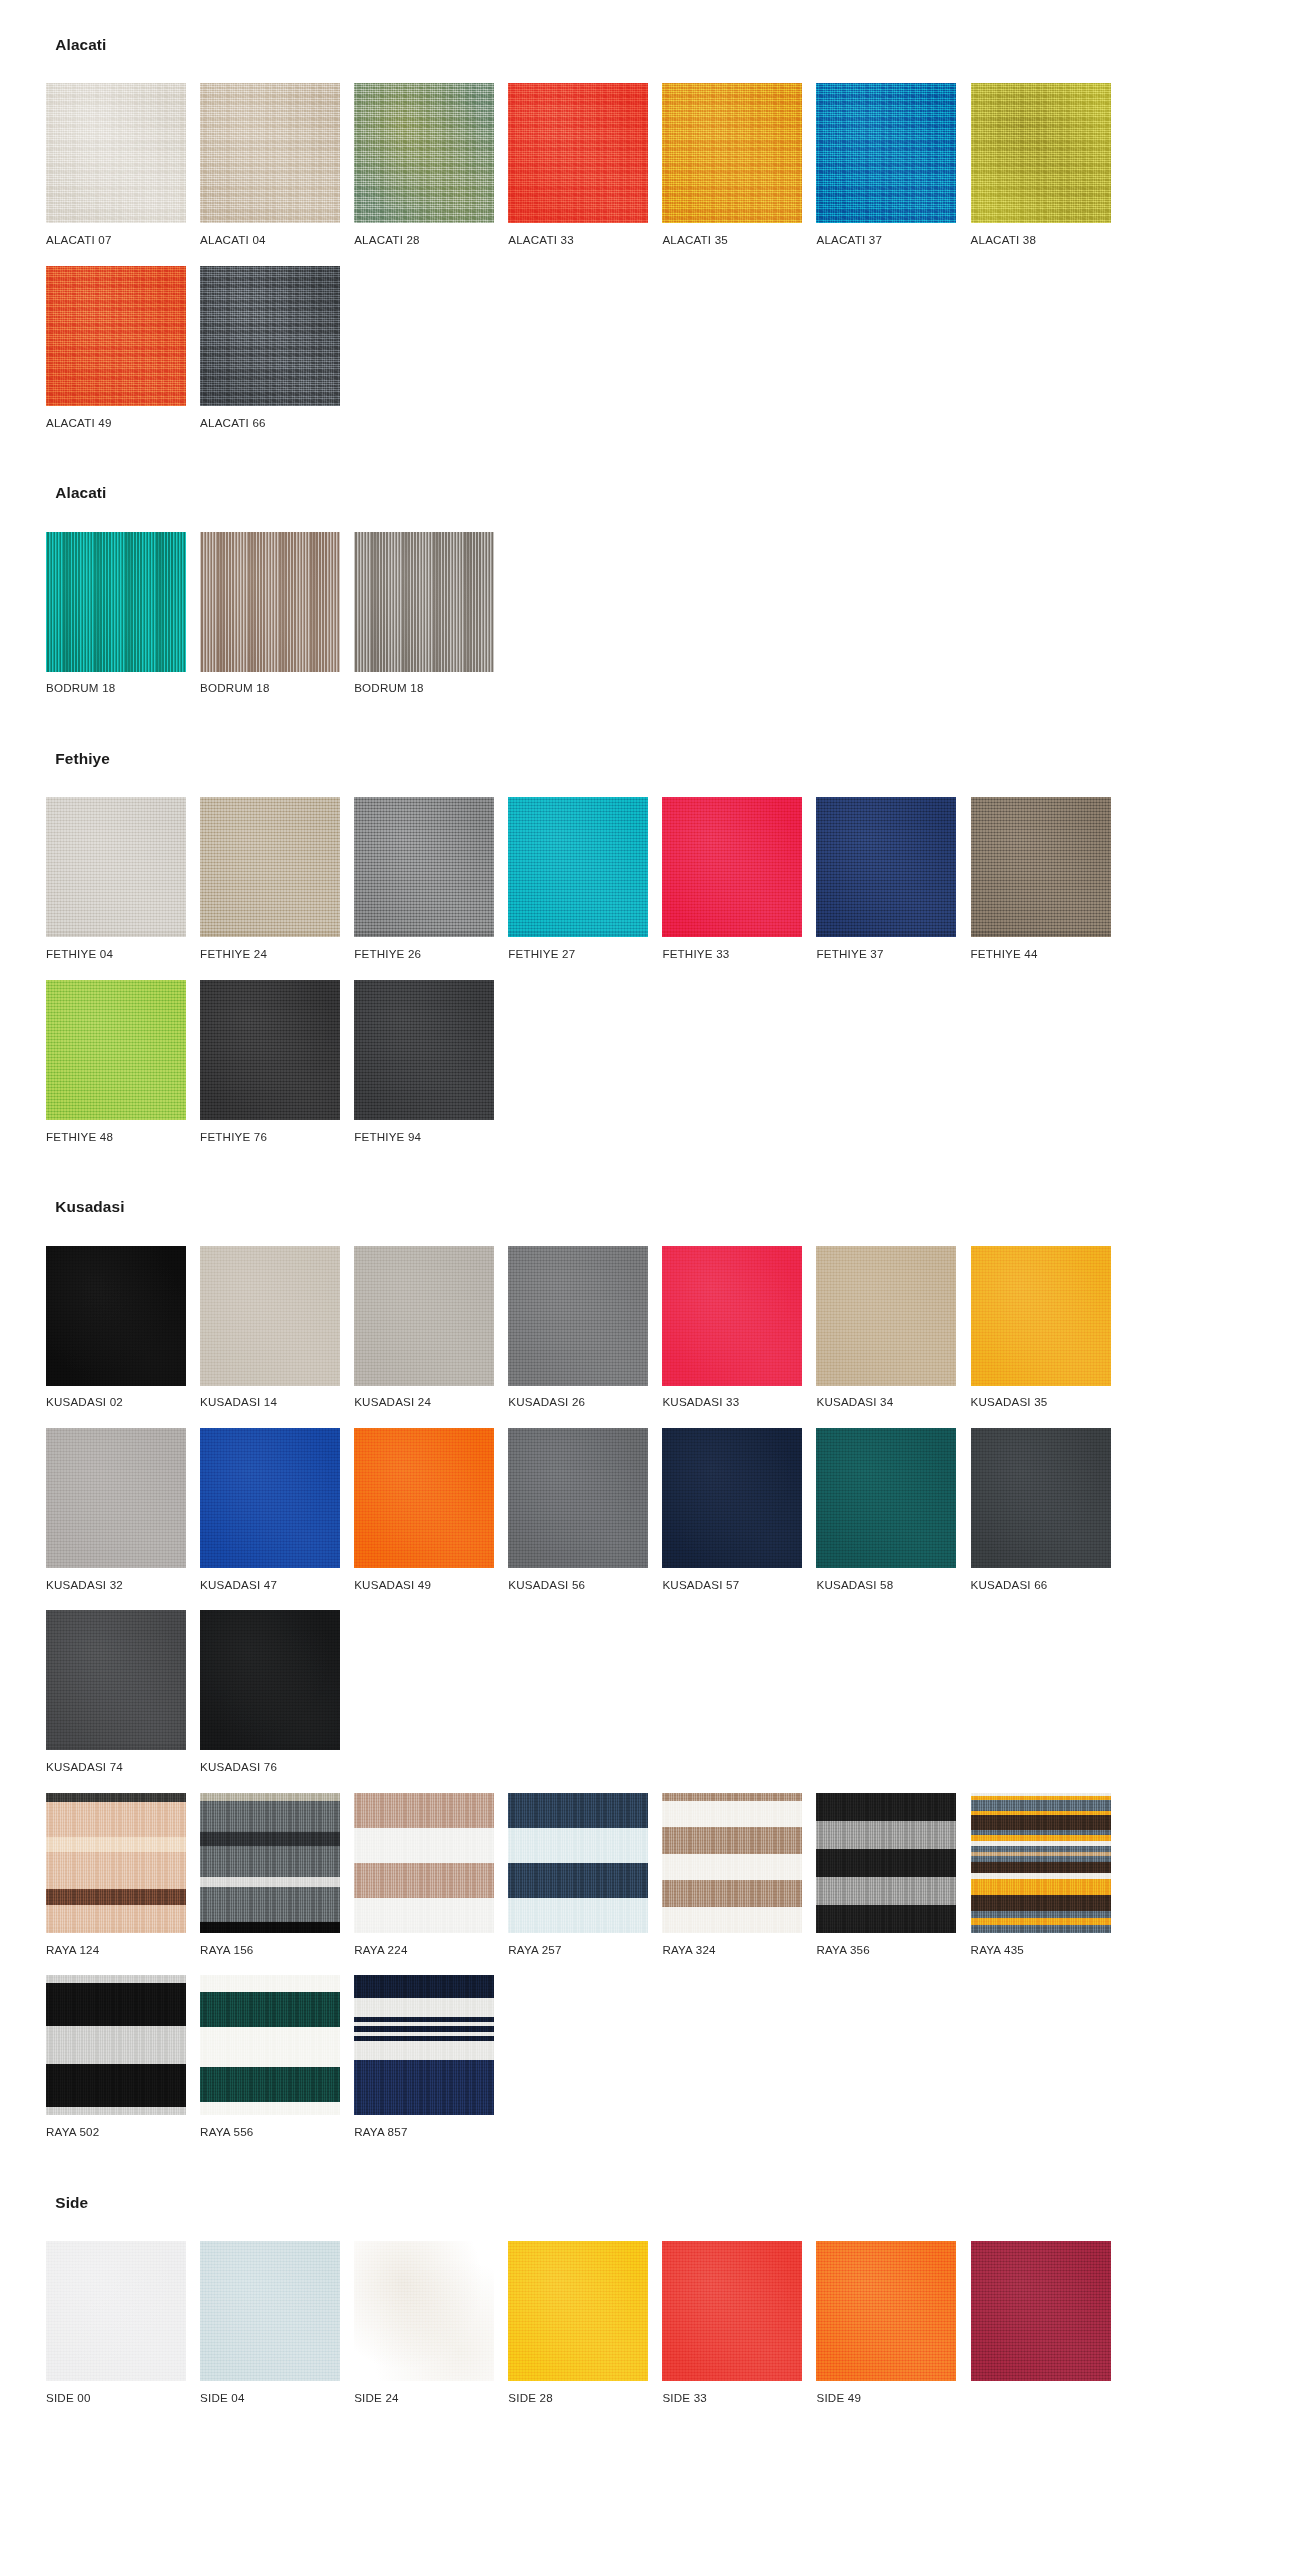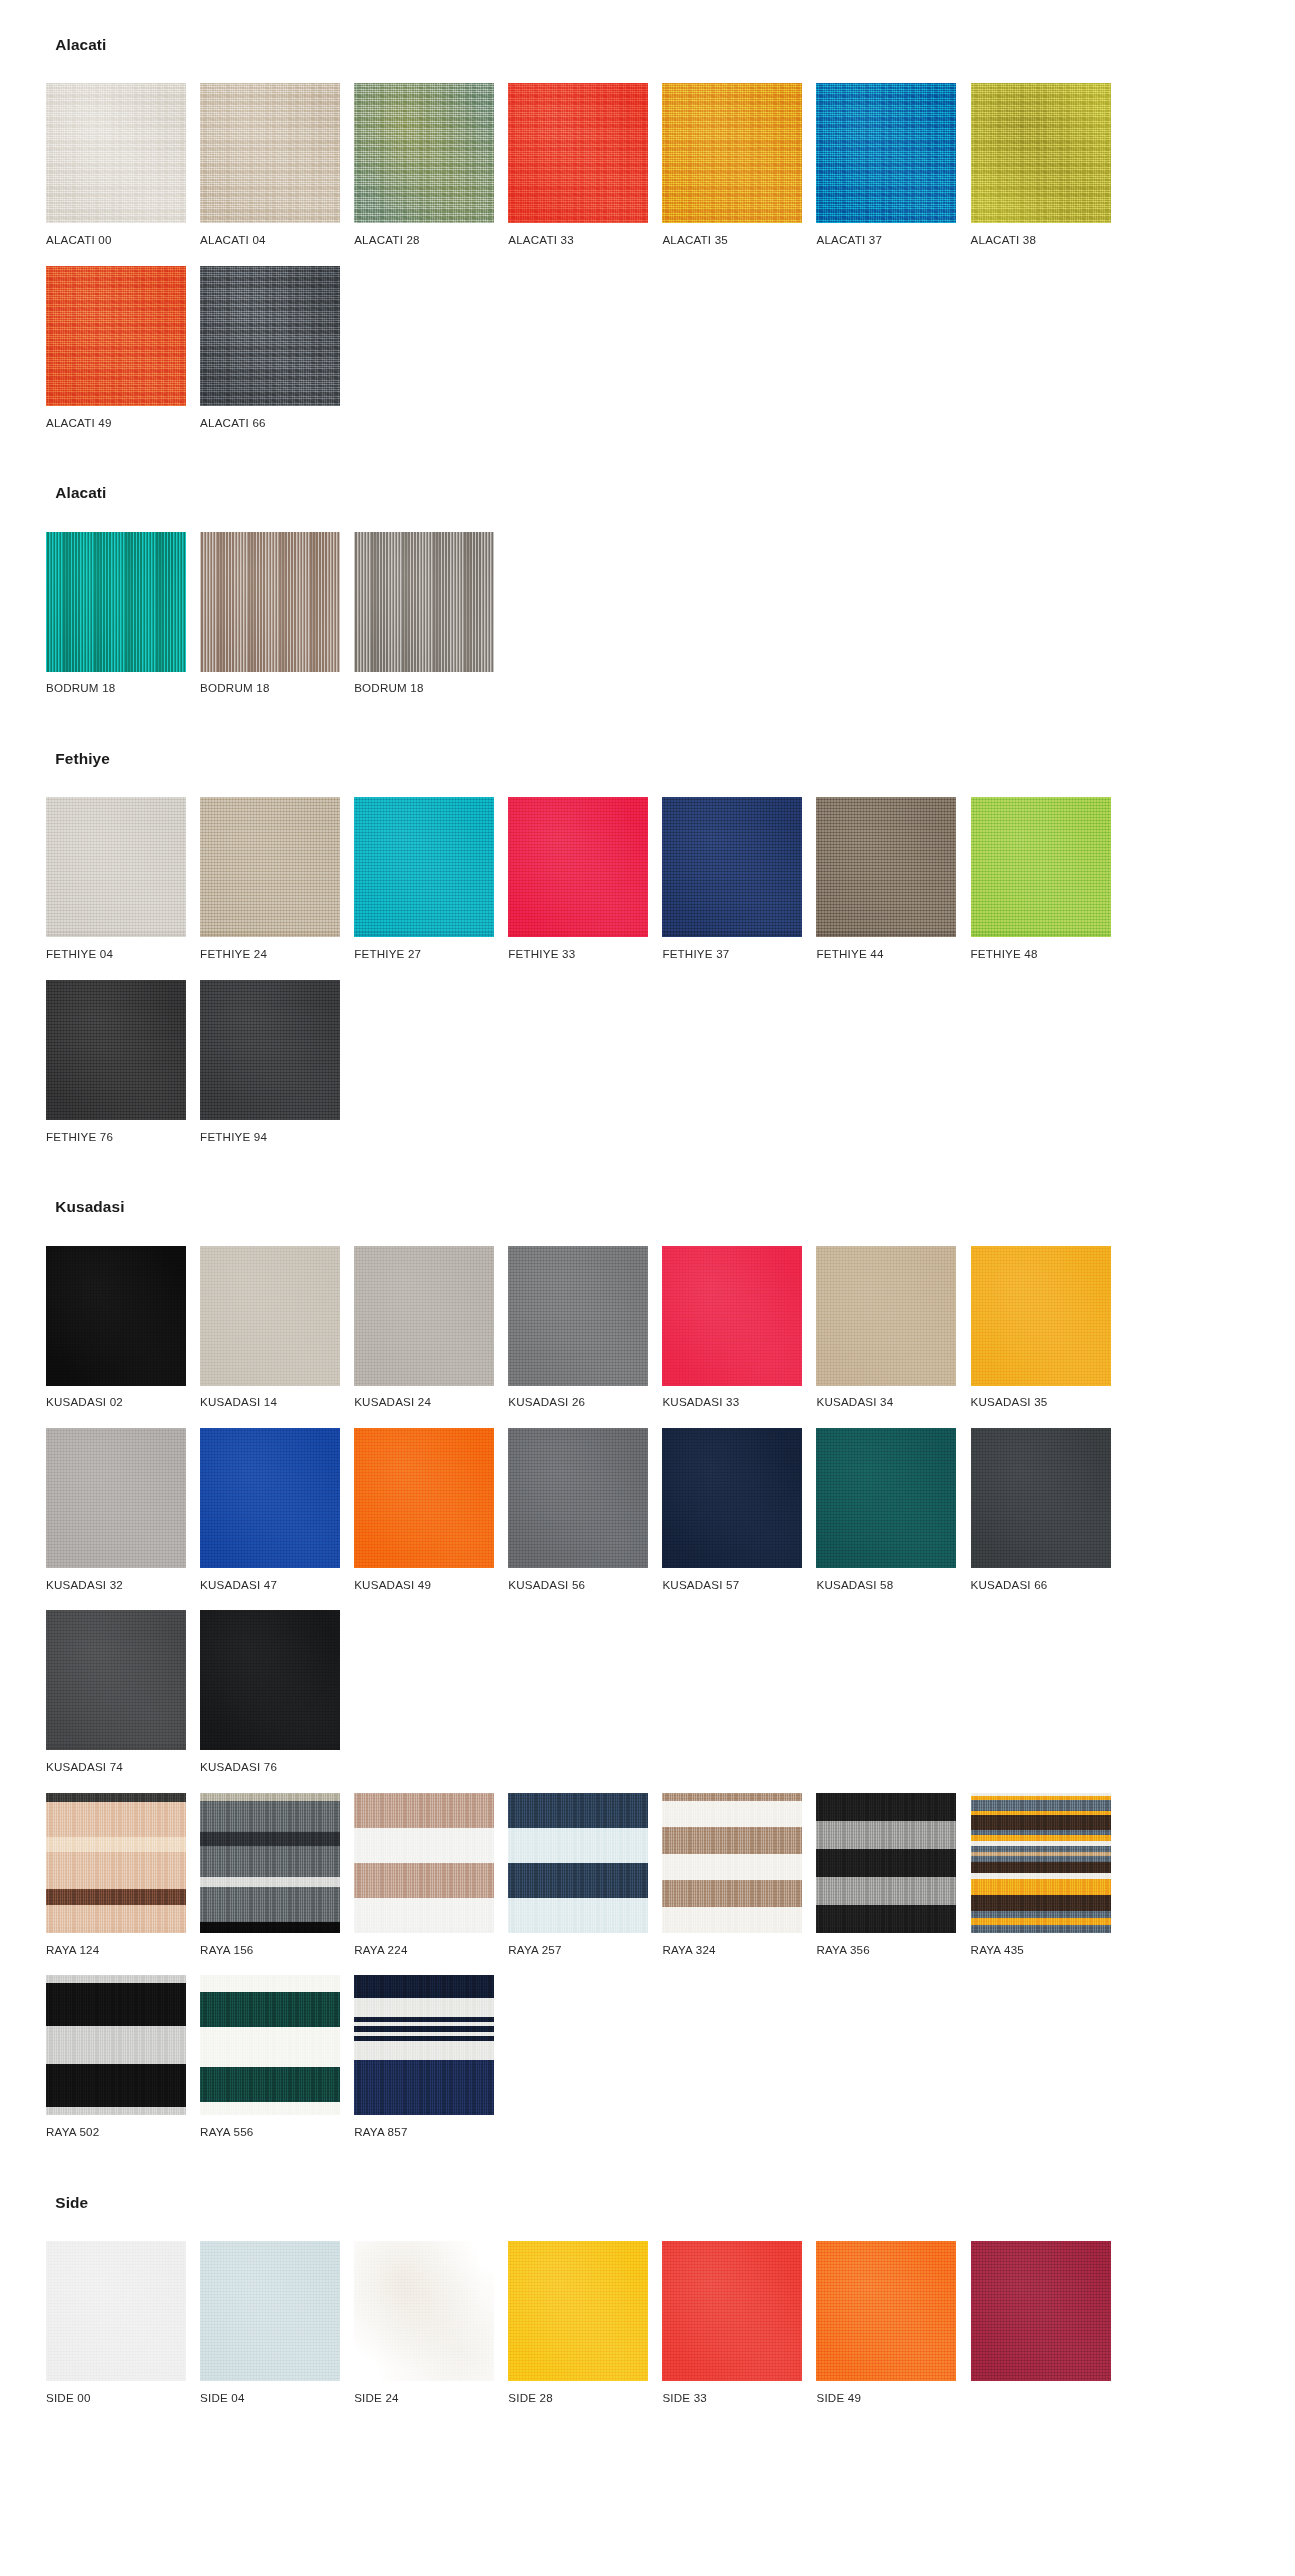--- a/index.html
+++ b/index.html
@@ -121,21 +121,21 @@
 </head>
 <body>
 
 <div class="page">
   <div id="collections-root">
       <section class="collection">
         <h2 class="collection-title">Alacati</h2>
         <div class="swatch-grid">
           <div class="swatch-cell">
             <div class="swatch-chip tex-slub" style="background: radial-gradient(at 35% 30%, rgba(255, 255, 255, 0.333) 0%, transparent 62%), radial-gradient(at 75% 78%, rgba(255, 255, 255, 0.227) 0%, transparent 58%) rgb(222, 218, 210);"></div>
-            <div class="swatch-label">ALACATI 00</div>
+            <div class="swatch-label">ALACATI 07</div>
           </div>
           <div class="swatch-cell">
             <div class="swatch-chip tex-slub" style="background: radial-gradient(at 35% 30%, rgba(239, 232, 222, 0.333) 0%, transparent 62%), radial-gradient(at 75% 78%, rgba(239, 232, 222, 0.227) 0%, transparent 58%) rgb(207, 195, 178);"></div>
             <div class="swatch-label">ALACATI 04</div>
           </div>
           <div class="swatch-cell">
             <div class="swatch-chip tex-slub" style="background: radial-gradient(at 35% 30%, rgba(216, 200, 96, 0.333) 0%, transparent 62%), radial-gradient(at 75% 78%, rgba(216, 200, 96, 0.227) 0%, transparent 58%) rgb(138, 160, 140);"></div>
             <div class="swatch-label">ALACATI 28</div>
           </div>
           <div class="swatch-cell">
@@ -184,20 +184,24 @@
       <section class="collection">
         <h2 class="collection-title">Fethiye</h2>
         <div class="swatch-grid">
           <div class="swatch-cell">
             <div class="swatch-chip tex-weave" style="background: radial-gradient(at 35% 30%, rgba(226, 222, 215, 0.333) 0%, transparent 62%), radial-gradient(at 75% 78%, rgba(226, 222, 215, 0.227) 0%, transparent 58%) rgb(201, 197, 190);"></div>
             <div class="swatch-label">FETHIYE 04</div>
           </div>
           <div class="swatch-cell">
             <div class="swatch-chip tex-weave" style="background: radial-gradient(at 35% 30%, rgba(205, 192, 171, 0.333) 0%, transparent 62%), radial-gradient(at 75% 78%, rgba(205, 192, 171, 0.227) 0%, transparent 58%) rgb(180, 166, 142);"></div>
             <div class="swatch-label">FETHIYE 24</div>
+          </div>
+          <div class="swatch-cell">
+            <div class="swatch-chip tex-weave" style="background: radial-gradient(at 35% 30%, rgba(156, 157, 158, 0.333) 0%, transparent 62%), radial-gradient(at 75% 78%, rgba(156, 157, 158, 0.227) 0%, transparent 58%) rgb(110, 111, 112);"></div>
+            <div class="swatch-label">FETHIYE 26</div>
           </div>
           <div class="swatch-cell">
             <div class="swatch-chip tex-weave" style="background: radial-gradient(at 35% 30%, rgba(47, 185, 201, 0.333) 0%, transparent 62%), radial-gradient(at 75% 78%, rgba(47, 185, 201, 0.227) 0%, transparent 58%) rgb(10, 154, 174);"></div>
             <div class="swatch-label">FETHIYE 27</div>
           </div>
           <div class="swatch-cell">
             <div class="swatch-chip tex-weave" style="background: radial-gradient(at 35% 30%, rgba(240, 83, 108, 0.333) 0%, transparent 62%), radial-gradient(at 75% 78%, rgba(240, 83, 108, 0.227) 0%, transparent 58%) rgb(229, 26, 60);"></div>
             <div class="swatch-label">FETHIYE 33</div>
           </div>
           <div class="swatch-cell">

